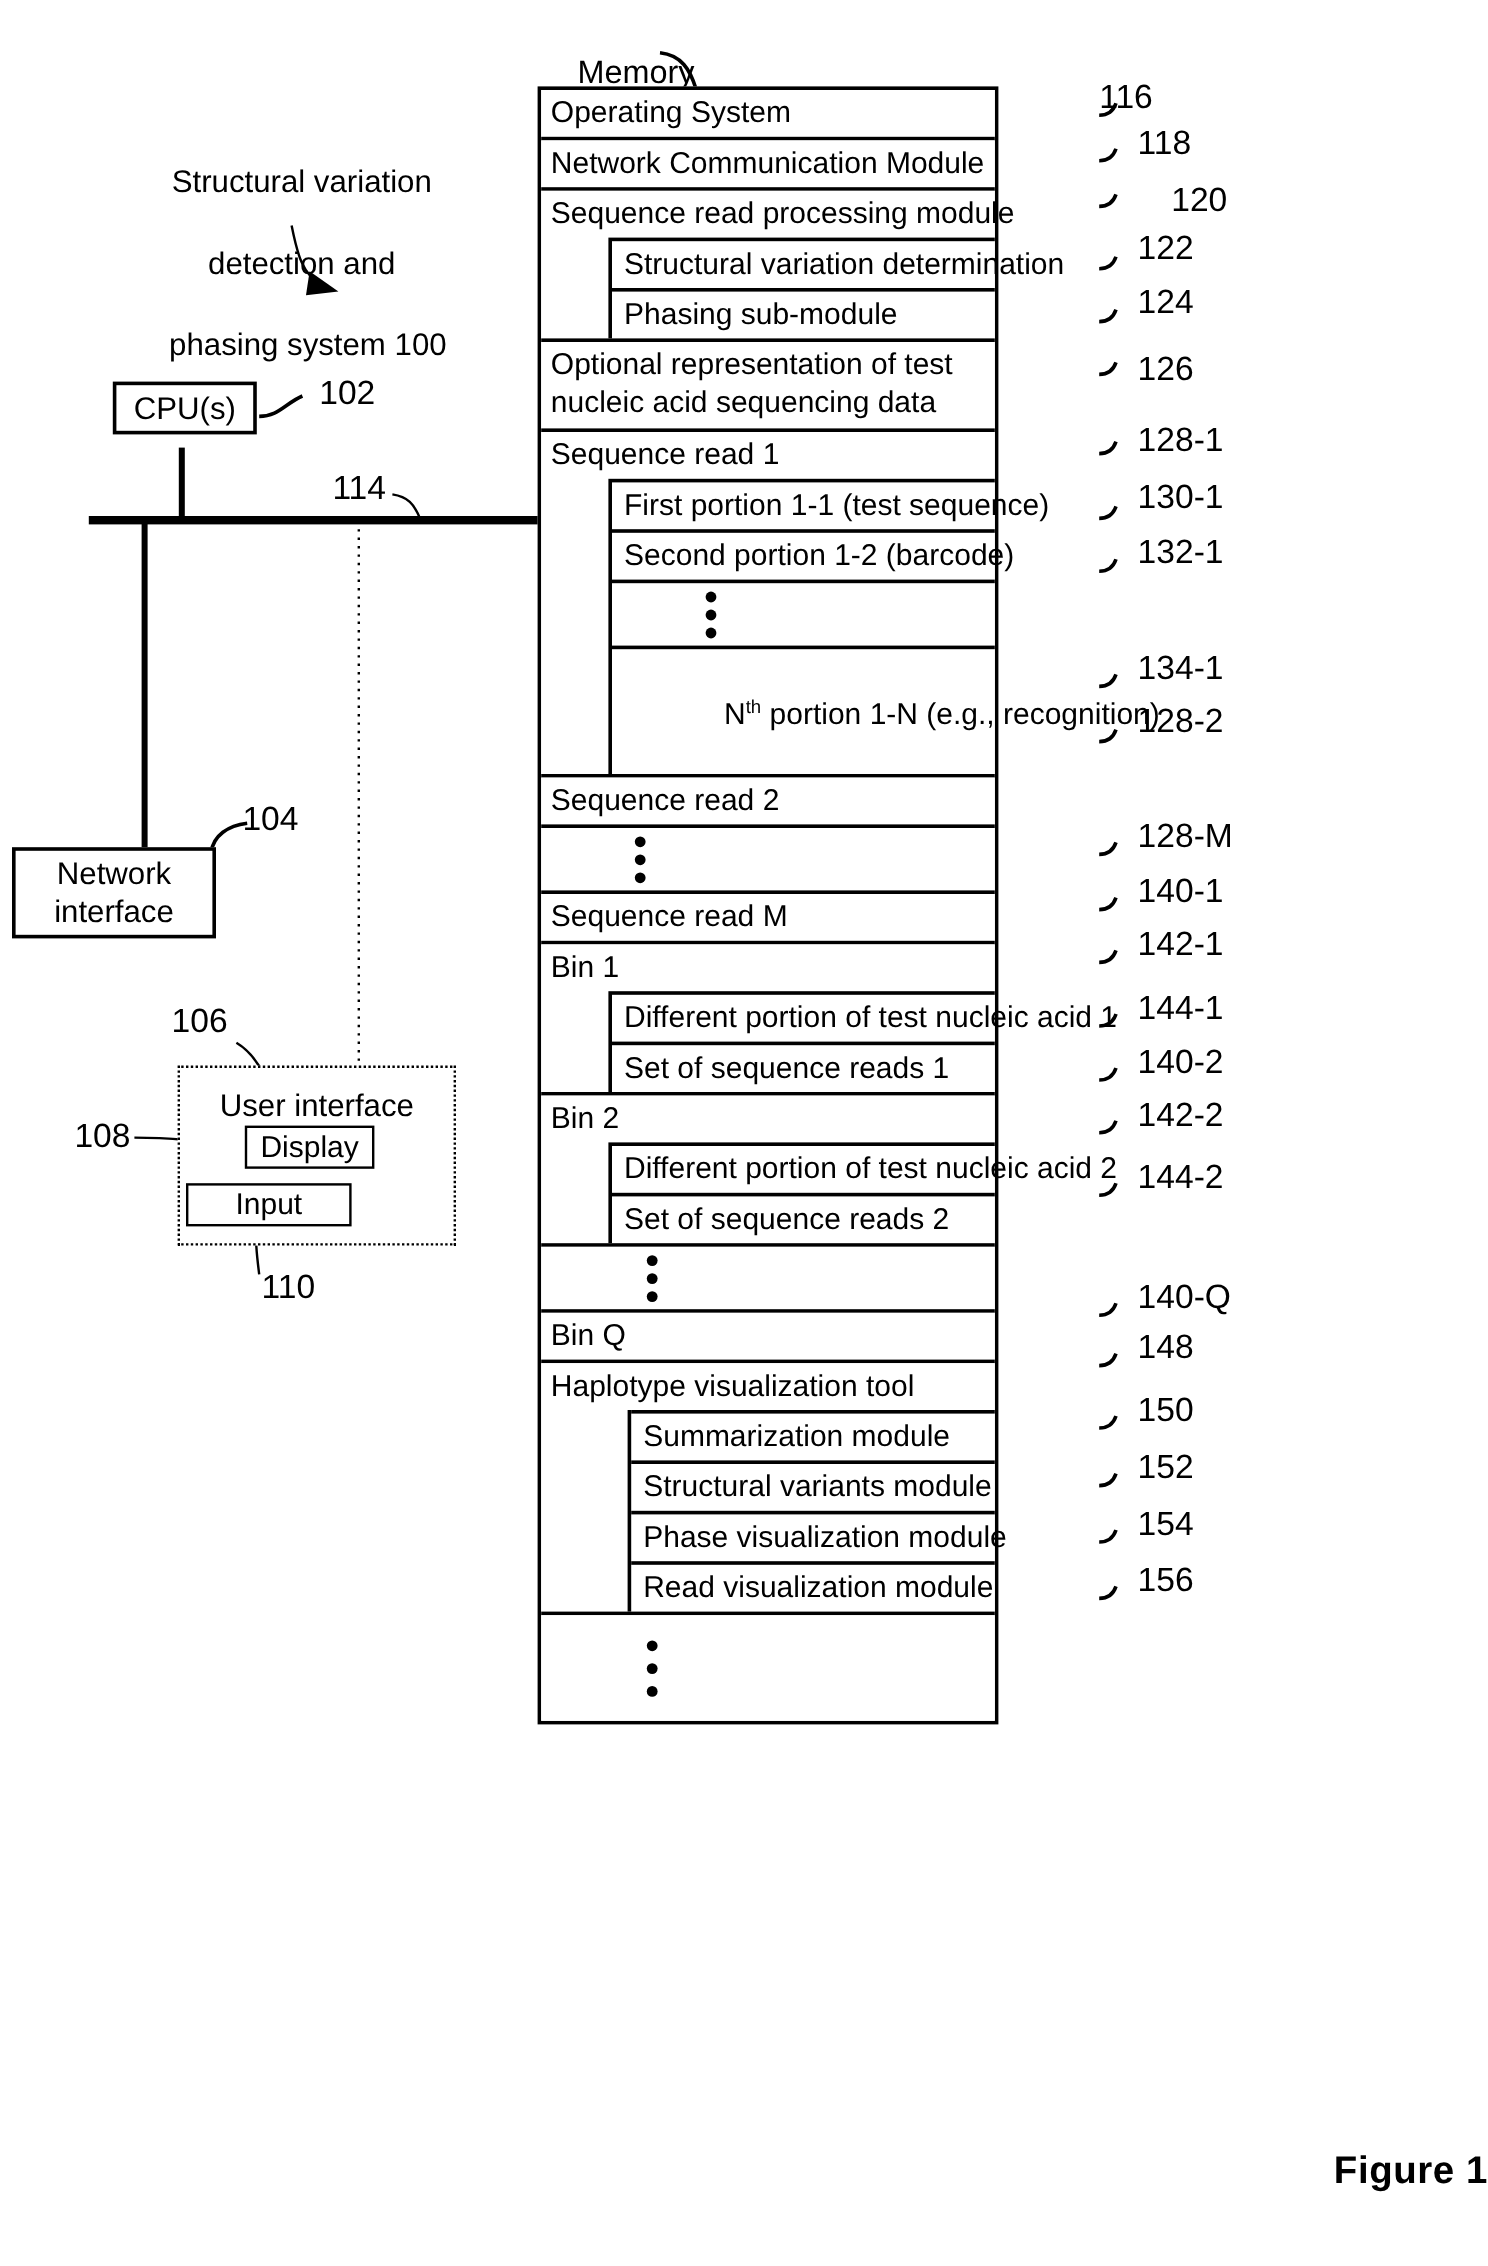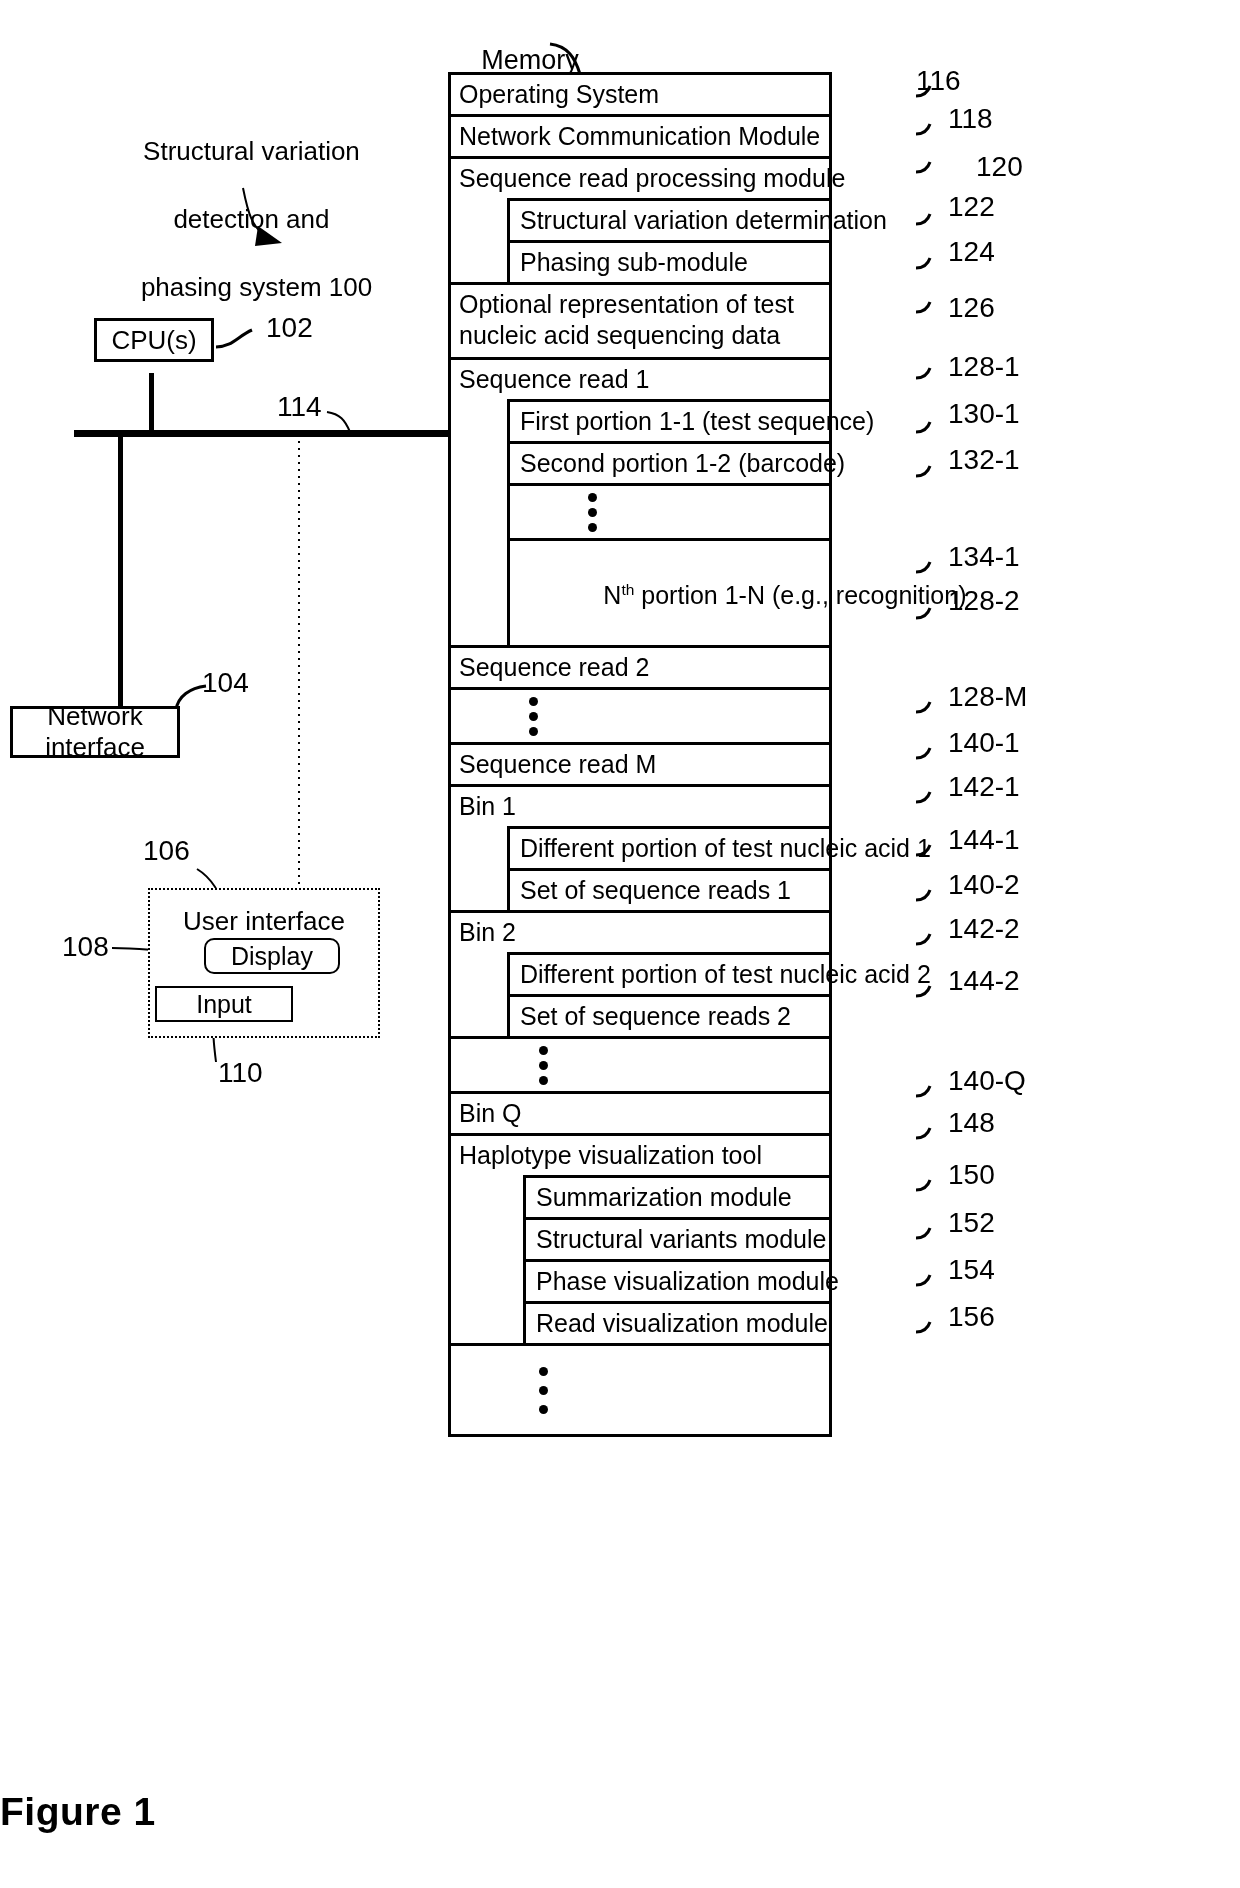--- a/index.html
+++ b/index.html
@@ -37,22 +37,22 @@
   
   .dots{height:52px;display:flex;flex-direction:column;align-items:flex-start;
         justify-content:center;padding-left:78px;}
   .dots i{display:block;width:9px;height:9px;border-radius:50%;background:#000;margin:3px 0;}
   .dots.wide{padding-left:88px;}
   .dots.tall{height:88px;}
   .dots.tall i{margin:5px 0;}
 
   sup{font-size:0.62em;vertical-align:super;}
 
-  .figcap{position:absolute;left:0;right:0;text-align:left;
-          font-size:39px;font-weight:bold;letter-spacing:.5px;}
+  .figcap{position:absolute;left:0;right:0;text-align:right;
+          font-size:32px;font-weight:bold;letter-spacing:.5px;}
 </style>
 </head>
 <body>
 
 <div class="stage">
 
   <svg class="wires" viewBox="0 0 1240 1888">
 
     <path d="M243 188 C 248 213, 252 228, 268 238" fill="none" stroke="#000" stroke-width="2"></path>
     <polygon points="258,226 282,243 255,246" fill="#000"></polygon>
@@ -118,32 +118,32 @@
     <span>112</span>
   </div>
 
   <div class="box" style="left:94px;top:318px;width:120px;height:44px;">
     <span>CPU(s)</span>
   </div>
   <div class="refnum" style="left:266px;top:313px;">102</div>
 
   <div class="refnum" style="left:277px;top:392px;">114</div>
 
-  <div class="box" style="left:10px;top:706px;width:170px;height:52px;flex-direction:column;">
+  <div class="box" style="left:10px;top:706px;width:170px;height:76px;flex-direction:column;">
     <span>Network</span>
     <span>interface</span>
   </div>
   <div class="refnum" style="left:202px;top:668px;text-align:center;">104</div>
 
   <div class="box dashed" style="left:148px;top:888px;width:232px;height:150px;display:block;">
     <div style="text-align:center;font-size:26px;line-height:30px;padding-top:16px;">User interface</div>
   </div>
   <div class="refnum" style="left:143px;top:836px;">106</div>
 
-  <div class="box thin" style="left:204px;top:938px;width:136px;height:36px;font-size:25px;border-radius:10px;">
+  <div class="box thin" style="left:204px;top:938px;width:108px;height:36px;font-size:25px;">
     <span>Display</span>
   </div>
   <div class="refnum" style="left:62px;top:932px;">108</div>
 
   <div class="box thin" style="left:155px;top:986px;width:138px;height:36px;font-size:25px;">
     <span>Input</span>
   </div>
   <div class="refnum" style="left:218px;top:1058px;">110</div>
 
   <div id="memory">

